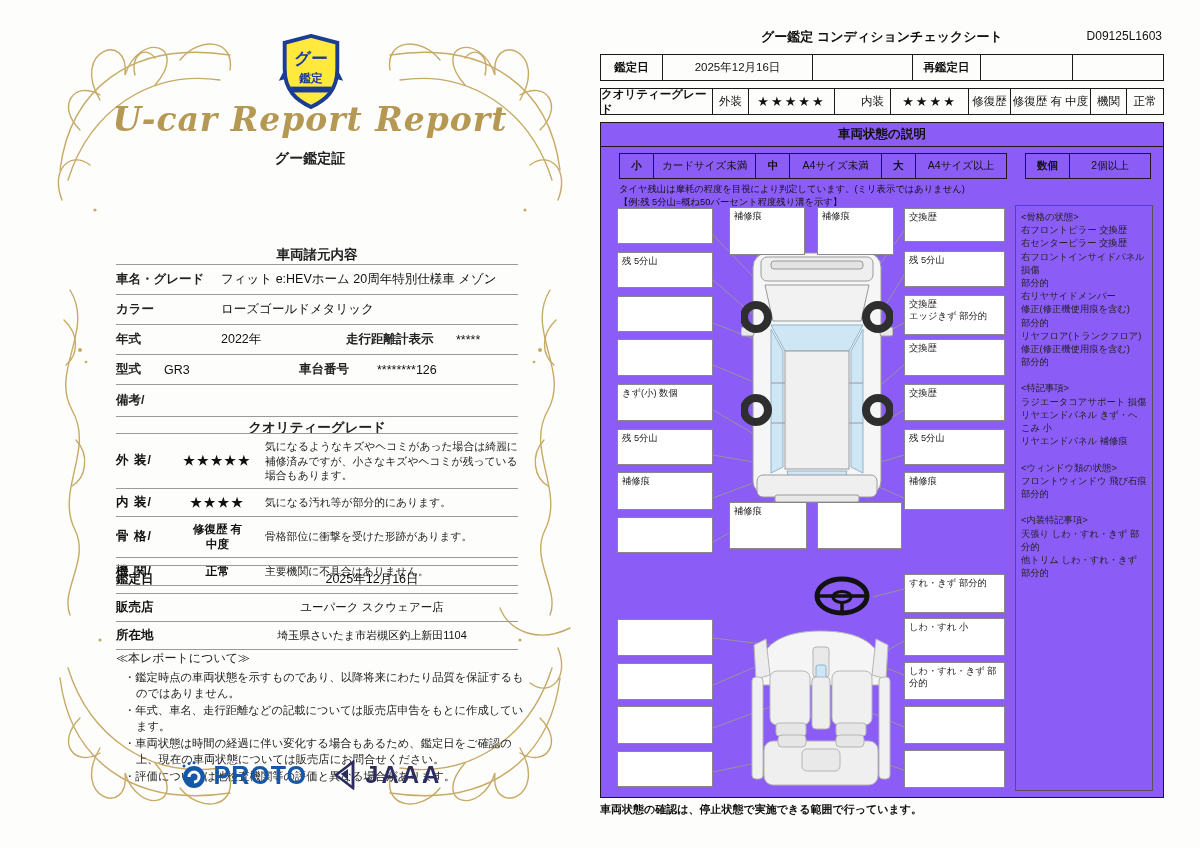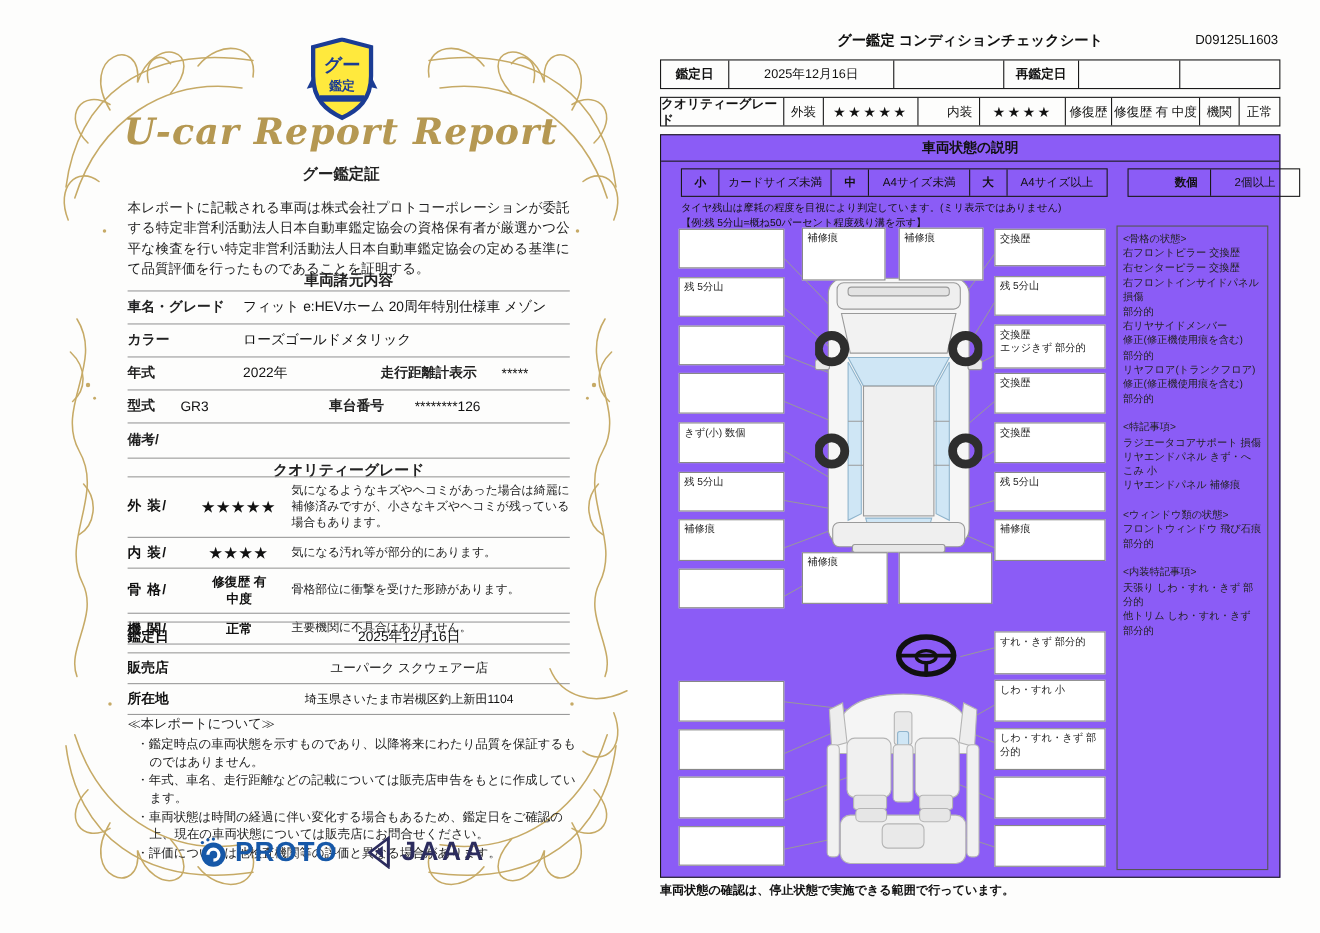--- a/index.html
+++ b/index.html
@@ -127,21 +127,20 @@
     <path d="M33 2 L60 9 V36 C60 58 48 68 33 75 C18 68 6 58 6 36 V9 Z" fill="#ffe93d" stroke="#1b3c94" stroke-width="4"></path>
     <text x="33" y="31" text-anchor="middle" font-size="17" font-weight="bold" fill="#1b3c94">グー</text>
     <text x="33" y="49" text-anchor="middle" font-size="12" font-weight="bold" fill="#1b3c94">鑑定</text>
     <rect x="12" y="54" width="42" height="6" fill="#1b3c94"></rect>
     <path d="M6 36 L0 48 L8 46 Z" fill="#1b3c94"></path>
     <path d="M60 36 L66 48 L58 46 Z" fill="#1b3c94"></path>
   </svg>
 
   <div class="cert-title">U-car Report Report</div>
   <div class="cert-sub">グー鑑定証</div>
-  <div class="cert-intro">本レポートに記載される車両は株式会社プロトコーポレーションが委託する特定非営利活動法人日本自動車鑑定協会の資格保有者が厳選かつ公平な検査を行い特定非営利活動法人日本自動車鑑定協会の定める基準にて品質評価を行ったものであることを証明する。</div>
 
   <div class="sec-title" style="top:246px;">車両諸元内容</div>
 
   <div class="spec">
     <div class="spec-row">
       <span class="spec-lab" style="width:105px;">車名・グレード</span>
       <span>フィット e:HEVホーム 20周年特別仕様車 メゾン</span>
     </div>
     <div class="spec-row">
       <span class="spec-lab" style="width:105px;">カラー</span>
@@ -269,21 +268,21 @@
     <div class="mainbox-title">車両状態の説明</div>
 
     <div class="legend" style="left:18px;top:30px;width:386px;">
       <div class="cell" style="width:34px;font-weight:bold;">小</div>
       <div class="cell" style="flex:1.25;">カードサイズ未満</div>
       <div class="cell" style="width:34px;font-weight:bold;">中</div>
       <div class="cell" style="flex:1.1;">A4サイズ未満</div>
       <div class="cell" style="width:34px;font-weight:bold;">大</div>
       <div class="cell" style="flex:1.1;">A4サイズ以上</div>
     </div>
-    <div class="legend" style="left:424px;top:30px;width:124px;padding-left:31px;">
+    <div class="legend" style="left:424px;top:30px;width:124px;">
       <div class="cell" style="width:44px;font-weight:bold;">数個</div>
       <div class="cell" style="flex:1;">2個以上</div>
     </div>
 
     <div class="tire-note preline">タイヤ残山は摩耗の程度を目視により判定しています。(ミリ表示ではありません)
 【例:残 5分山=概ね50パーセント程度残り溝を示す】</div>
 
     <div class="notes-panel preline">&lt;骨格の状態&gt;
 右フロントピラー 交換歴
 右センターピラー 交換歴

